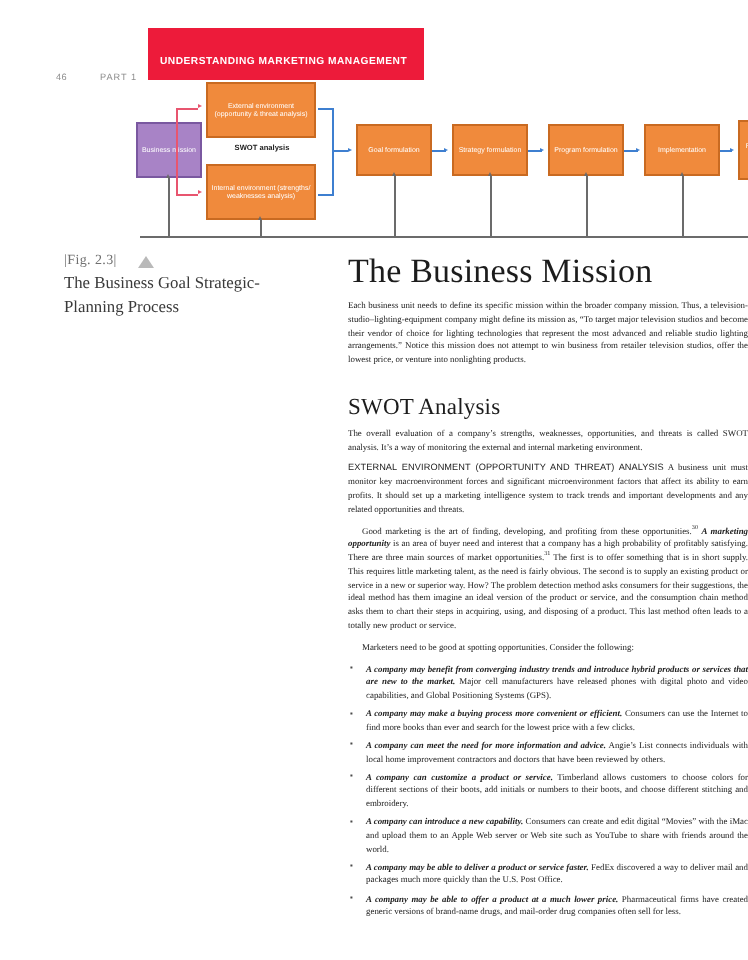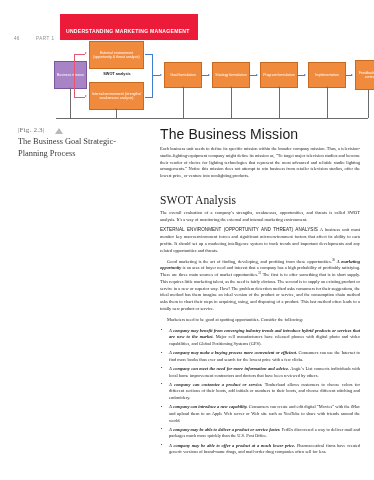--- a/index.html
+++ b/index.html
@@ -4,21 +4,21 @@
 <style>
   html,body{margin:0;padding:0;}
   body{
     width:374px;height:480px;
     background:#ffffff;
     font-family:"Liberation Serif", serif;
     color:#1c1c1c;
     overflow:hidden;
     position:relative;
   }
-  .page{position:relative;width:314px;height:480px;}
+  .page{position:relative;width:314px;height:480px;margin-left:14px;}
 
   
   .runhead{position:absolute;left:0;top:14px;width:374px;height:22px;}
   .folio{position:absolute;left:14px;top:22px;font-family:"Liberation Sans",sans-serif;
          font-size:4.6px;color:#8d8d8d;letter-spacing:.2px;}
   .part{position:absolute;left:36px;top:22px;font-family:"Liberation Sans",sans-serif;
         font-size:4.6px;color:#8d8d8d;letter-spacing:.5px;}
   .redbar{position:absolute;left:60px;top:0px;width:138px;height:26px;background:#ed1b3a;}
   .redbar-text{position:absolute;left:6px;top:14px;font-family:"Liberation Sans",sans-serif;
     font-size:5.1px;font-weight:bold;color:#ffffff;letter-spacing:.25px;white-space:nowrap;}
@@ -45,22 +45,22 @@
   .figtag{position:absolute;left:18px;top:126px;font-family:"Liberation Serif",serif;
     font-size:7px;color:#6f6f6f;letter-spacing:.2px;}
   .figtri{position:absolute;left:55px;top:128px;width:0;height:0;
     border-left:4px solid transparent;border-right:4px solid transparent;
     border-bottom:6px solid #b9b9b9;}
   .figcap{position:absolute;left:18px;top:136px;width:120px;
     font-family:"Liberation Serif",serif;font-size:8.4px;line-height:1.45;color:#3a3a3a;}
 
   
   .col{position:absolute;left:160px;top:126px;width:200px;}
-  h2.sec{font-family:Liberation Sans, sans-serif;font-weight:normal;
-    font-size:14px;margin:0 0 4px 0;color:#1c1c1c;letter-spacing:.1px;}
+  h2.sec{font-family:Liberation Serif, serif;font-weight:normal;
+    font-size:17px;margin:0 0 4px 0;color:#1c1c1c;letter-spacing:.1px;}
   h2.sec2{font-family:"Liberation Serif",serif;font-weight:normal;
     font-size:11.5px;margin:14px 0 4px 0;color:#1c1c1c;letter-spacing:.1px;}
   p.body{margin:0 0 4px 0;font-size:4.45px;line-height:1.52;text-align:justify;
     color:#232323;}
   p.body.ind{text-indent:7px;}
   .runin{font-family:"Liberation Sans",sans-serif;font-size:4.6px;letter-spacing:.05px;color:#1c1c1c;}
   .bi{font-style:italic;font-weight:bold;}
   sup{font-size:3.1px;vertical-align:super;line-height:0;}
 
   ul.blist{list-style:none;margin:3px 0 0 0;padding:0;}

